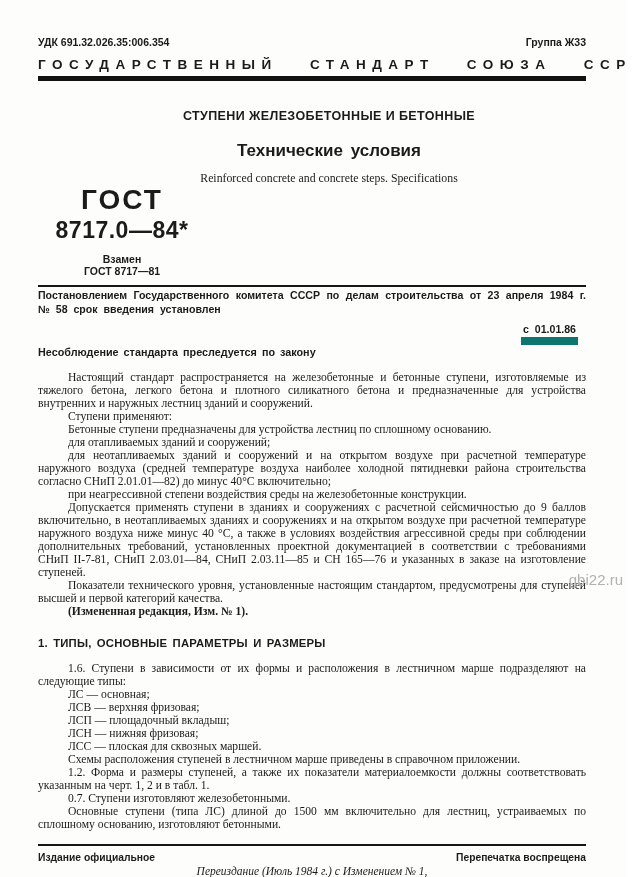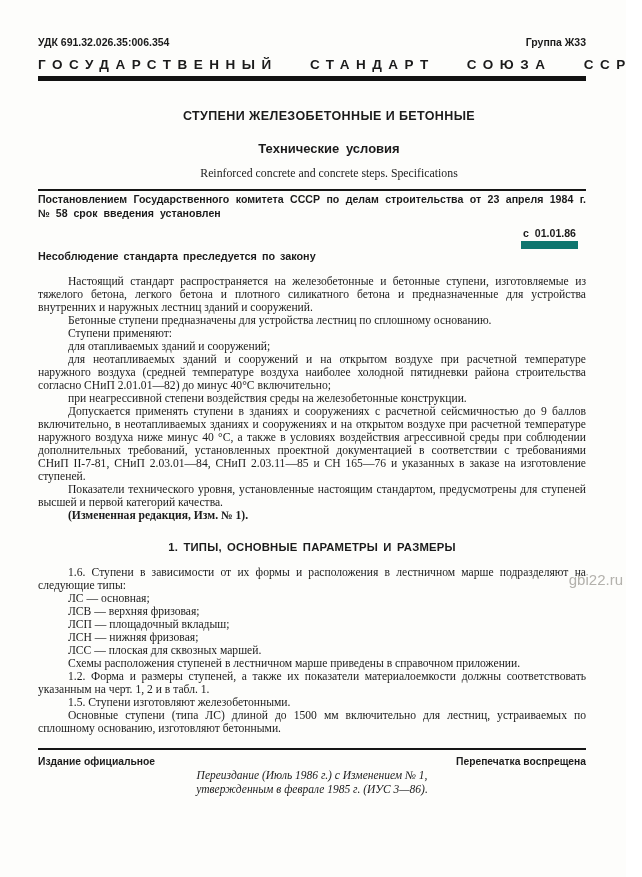--- a/index.html
+++ b/index.html
@@ -24,21 +24,21 @@
     font-weight:bold; font-size:13.5px;
     letter-spacing:6.5px; word-spacing:22px;
     white-space:nowrap; text-align:justify;
   }
   .rule-thick { height:5px; background:#121212; margin-top:4px; }
 
   
   .title-section { display:flex; margin-top:20px;flex-direction:column; }
   .title-left { flex:1; text-align:center; padding-left:34px; padding-top:8px; }
   .title-main { font-family:"Liberation Sans",sans-serif; font-weight:bold; font-size:12.5px; letter-spacing:0.4px; }
-  .title-sub  { font-family:"Liberation Sans",sans-serif; font-weight:bold; font-size:13px; margin-top:18px; word-spacing:3px;text-align:center; }
+  .title-sub  { font-family:"Liberation Sans",sans-serif; font-weight:bold; font-size:17px; margin-top:18px; word-spacing:3px;text-align:center; }
   .title-en   { font-size:11.8px; margin-top:10px; }
   .title-right { width:168px; text-align:center; font-family:"Liberation Sans",sans-serif; font-weight:bold; flex:none; }
   .gost-label { font-size:28px; letter-spacing:2px; line-height:28px; }
   .gost-num   { font-size:23px; letter-spacing:0.5px; line-height:25px; margin-top:4px; }
   .vzamen     { font-size:10.5px; margin-top:10px; line-height:12px; }
   .vzamen-num { font-size:10.5px; line-height:12px; }
   .okp { font-size:11.5px; margin-top:8px; padding-left:30px; }
 
   .rule-thin { height:2px; background:#161616; margin-top:8px; }
 
@@ -46,21 +46,21 @@
   .decree { font-family:"Liberation Sans",sans-serif; font-weight:bold; font-size:10.6px; line-height:13.5px; text-align:justify; margin-top:2px; word-spacing:3px; }
   .effective-row { text-align:right; margin-top:3px; padding-right:8px; }
   .effective { font-family:"Liberation Sans",sans-serif; font-weight:bold; font-size:10.6px; border-bottom:8px solid #0f766e; padding:0 2px 2px 2px; word-spacing:3px; }
   .law { text-align:left; font-family:"Liberation Sans",sans-serif; font-weight:bold; font-size:10.8px; margin-top:9px; word-spacing:2px; }
 
   
   .body-block { margin-top:13px; font-size:11.6px; line-height:13px; }
   .body-block p { margin:0; text-indent:30px; text-align:justify; }
   .body-block p.bold { font-weight:bold; }
 
-  .section-heading { text-align:center; font-family:"Liberation Sans",sans-serif; font-weight:bold; font-size:11.3px; margin:19px 0 13px 0; word-spacing:2px; letter-spacing:0.2px; }
+  .section-heading { text-align:left; font-family:"Liberation Sans",sans-serif; font-weight:bold; font-size:11.3px; margin:19px 0 13px 0; word-spacing:2px; letter-spacing:0.2px; }
 
   
   .footer-rule { height:2px; background:#161616; margin-top:13px; }
   .footer-row { display:flex; justify-content:space-between; font-family:"Liberation Sans",sans-serif; font-weight:bold; font-size:10.3px; margin-top:6px; }
   .reissue { text-align:center; font-style:italic; font-size:11.5px; line-height:14px; margin-top:1px; }
   .reissue div { margin:0; }
 
   .watermark { position:absolute; right:3px; top:571px; font-family:"Liberation Sans",sans-serif; font-size:15px; color:#b3b1ac; }
 </style>
 </head>
@@ -75,63 +75,69 @@
 
   <div class="banner">ГОСУДАРСТВЕННЫЙ СТАНДАРТ СОЮЗА ССР</div>
   <div class="rule-thick"></div>
 
   <div class="title-section">
     <div class="title-left">
       <div class="title-main">СТУПЕНИ ЖЕЛЕЗОБЕТОННЫЕ И БЕТОННЫЕ</div>
       <div class="title-sub">Технические условия</div>
       <div class="title-en">Reinforced concrete and concrete steps. Specifications</div>
     </div>
+    <div class="title-right">
+      <div class="gost-label">ГОСТ</div>
+      <div class="gost-num">8717.0—84*</div>
+      <div class="vzamen">Взамен</div>
+      <div class="vzamen-num">ГОСТ 8717—81</div>
+    </div>
   </div>
 
 
   <div class="rule-thin"></div>
 
   <div class="decree">Постановлением Государственного комитета СССР по делам строительства от 23 апреля 1984 г. № 58 срок введения установлен</div>
   <div class="effective-row">
     <span class="effective">с 01.01.86</span>
   </div>
   <div class="law">Несоблюдение стандарта преследуется по закону</div>
 
   <div class="body-block" id="intro-paragraphs">
       <p class="">Настоящий стандарт распространяется на железобетонные и бетонные ступени, изготовляемые из тяжелого бетона, легкого бетона и плотного силикатного бетона и предназначенные для устройства внутренних и наружных лестниц зданий и сооружений.</p>
+      <p class="">Ступени применяют:</p>
       <p class="">Бетонные ступени предназначены для устройства лестниц по сплошному основанию.</p>
-      <p class="">Ступени применяют:</p>
       <p class="">для отапливаемых зданий и сооружений;</p>
       <p class="">для неотапливаемых зданий и сооружений и на открытом воздухе при расчетной температуре наружного воздуха (средней температуре воздуха наиболее холодной пятидневки района строительства согласно СНиП 2.01.01—82) до минус 40°С включительно;</p>
       <p class="">при неагрессивной степени воздействия среды на железобетонные конструкции.</p>
       <p class="">Допускается применять ступени в зданиях и сооружениях с расчетной сейсмичностью до 9 баллов включительно, в неотапливаемых зданиях и сооружениях и на открытом воздухе при расчетной температуре наружного воздуха ниже минус 40 °С, а также в условиях воздействия агрессивной среды при соблюдении дополнительных требований, установленных проектной документацией в соответствии с требованиями СНиП II-7-81, СНиП 2.03.01—84, СНиП 2.03.11—85 и СН 165—76 и указанных в заказе на изготовление ступеней.</p>
       <p class="">Показатели технического уровня, установленные настоящим стандартом, предусмотрены для ступеней высшей и первой категорий качества.</p>
       <p class="bold">(Измененная редакция, Изм. № 1).</p>
     </div>
 
   <div class="section-heading">1. ТИПЫ, ОСНОВНЫЕ ПАРАМЕТРЫ И РАЗМЕРЫ</div>
 
   <div class="body-block" id="section1-paragraphs">
       <p class="">1.6. Ступени в зависимости от их формы и расположения в лестничном марше подразделяют на следующие типы:</p>
       <p class="">ЛС — основная;</p>
       <p class="">ЛСВ — верхняя фризовая;</p>
       <p class="">ЛСП — площадочный вкладыш;</p>
       <p class="">ЛСН — нижняя фризовая;</p>
       <p class="">ЛСС — плоская для сквозных маршей.</p>
       <p class="">Схемы расположения ступеней в лестничном марше приведены в справочном приложении.</p>
       <p class="">1.2. Форма и размеры ступеней, а также их показатели материалоемкости должны соответствовать указанным на черт. 1, 2 и в табл. 1.</p>
-      <p class="">1.5. Ступени изготовляют железобетонными.</p>
+      <p class="">0.7. Ступени изготовляют железобетонными.</p>
       <p class="">Основные ступени (типа ЛС) длиной до 1500 мм включительно для лестниц, устраиваемых по сплошному основанию, изготовляют бетонными.</p>
     </div>
 
   <div class="footer-rule"></div>
   <div class="footer-row">
     <span>Издание официальное</span>
     <span>Перепечатка воспрещена</span>
   </div>
   <div class="reissue">
-    <div>Переиздание (Июль 1986 г.) с Изменением № 1,</div>
+    <div>Переиздание (Июль 1984 г.) с Изменением № 1,</div>
     <div>утвержденным в феврале 1985 г. (ИУС 3—86).</div>
   </div>
 
   <div class="watermark">gbi22.ru</div>
 
 </div>
 
 </body></html>

